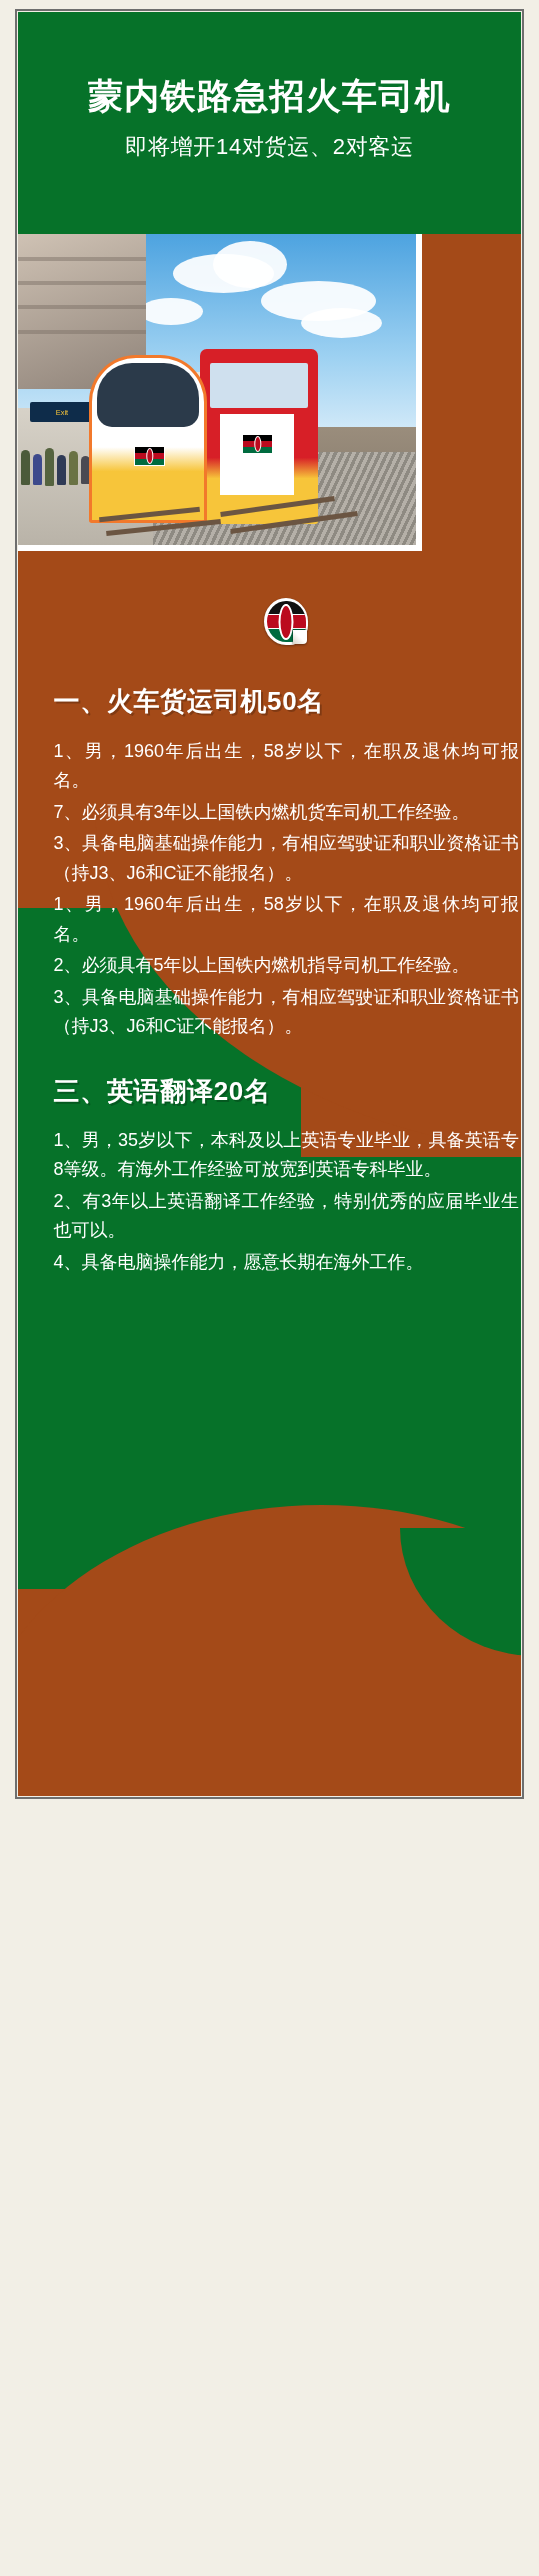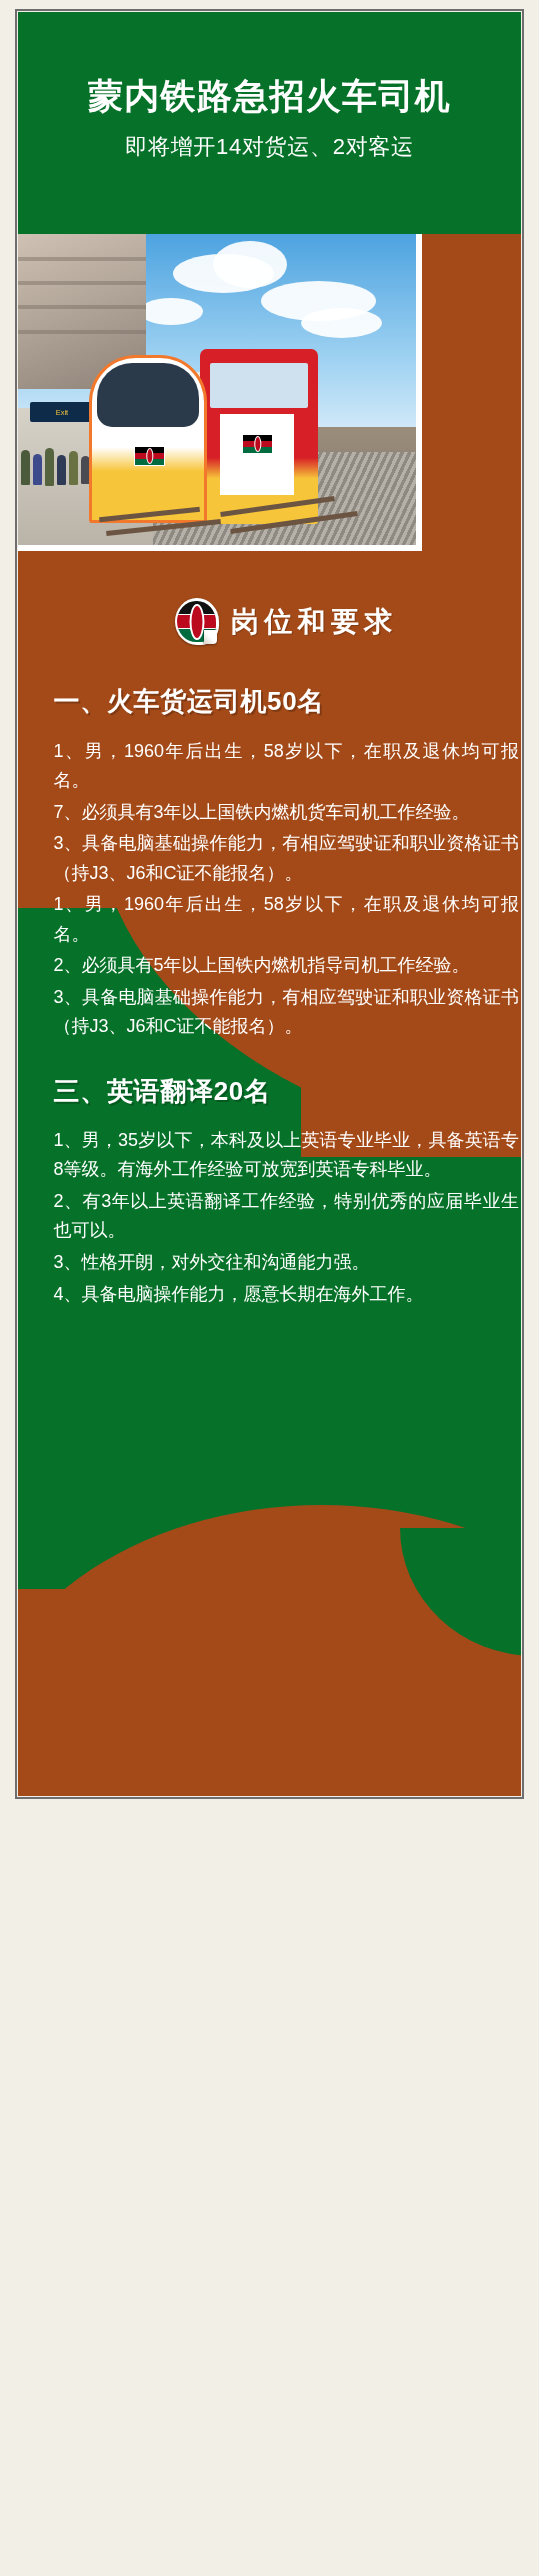--- a/index.html
+++ b/index.html
@@ -413,41 +413,39 @@
                 <div class="s-wh1"></div>
               <div class="s-red"></div>
                 <div class="s-wh2"></div>
               <div class="s-green"></div>
               <div class="spear"></div>
               <div class="shield"></div>
             </div>
           </div>
           <div class="peel"></div>
         </div>
-        <div class="heading-text">岗位和要求</div>
       </div>
 
       <div>
         <div class="job-title first">一、火车货运司机50名</div>
         <div class="req">1、男，1960年后出生，58岁以下，在职及退休均可报名。</div>
         <div class="req">7、必须具有3年以上国铁内燃机货车司机工作经验。</div>
         <div class="req">3、具备电脑基础操作能力，有相应驾驶证和职业资格证书（持J3、J6和C证不能报名）。</div>
       </div>
 
       <div>
         <div class="req">1、男，1960年后出生，58岁以下，在职及退休均可报名。</div>
         <div class="req">2、必须具有5年以上国铁内燃机指导司机工作经验。</div>
         <div class="req">3、具备电脑基础操作能力，有相应驾驶证和职业资格证书（持J3、J6和C证不能报名）。</div>
       </div>
 
       <div>
         <div class="job-title">三、英语翻译20名</div>
         <div class="req">1、男，35岁以下，本科及以上英语专业毕业，具备英语专8等级。有海外工作经验可放宽到英语专科毕业。</div>
         <div class="req">2、有3年以上英语翻译工作经验，特别优秀的应届毕业生也可以。</div>
-        <div class="req">3、性格开朗，对外交往和沟通能力强。</div>
         <div class="req">4、具备电脑操作能力，愿意长期在海外工作。</div>
       </div>
 
       <div class="spacer-photo"></div>
     </div>
 
     <div class="photo-bottom">
       <div class="bb-sky"></div>
       <div class="bb-shed"></div>
       <div class="bb-awn"></div>

